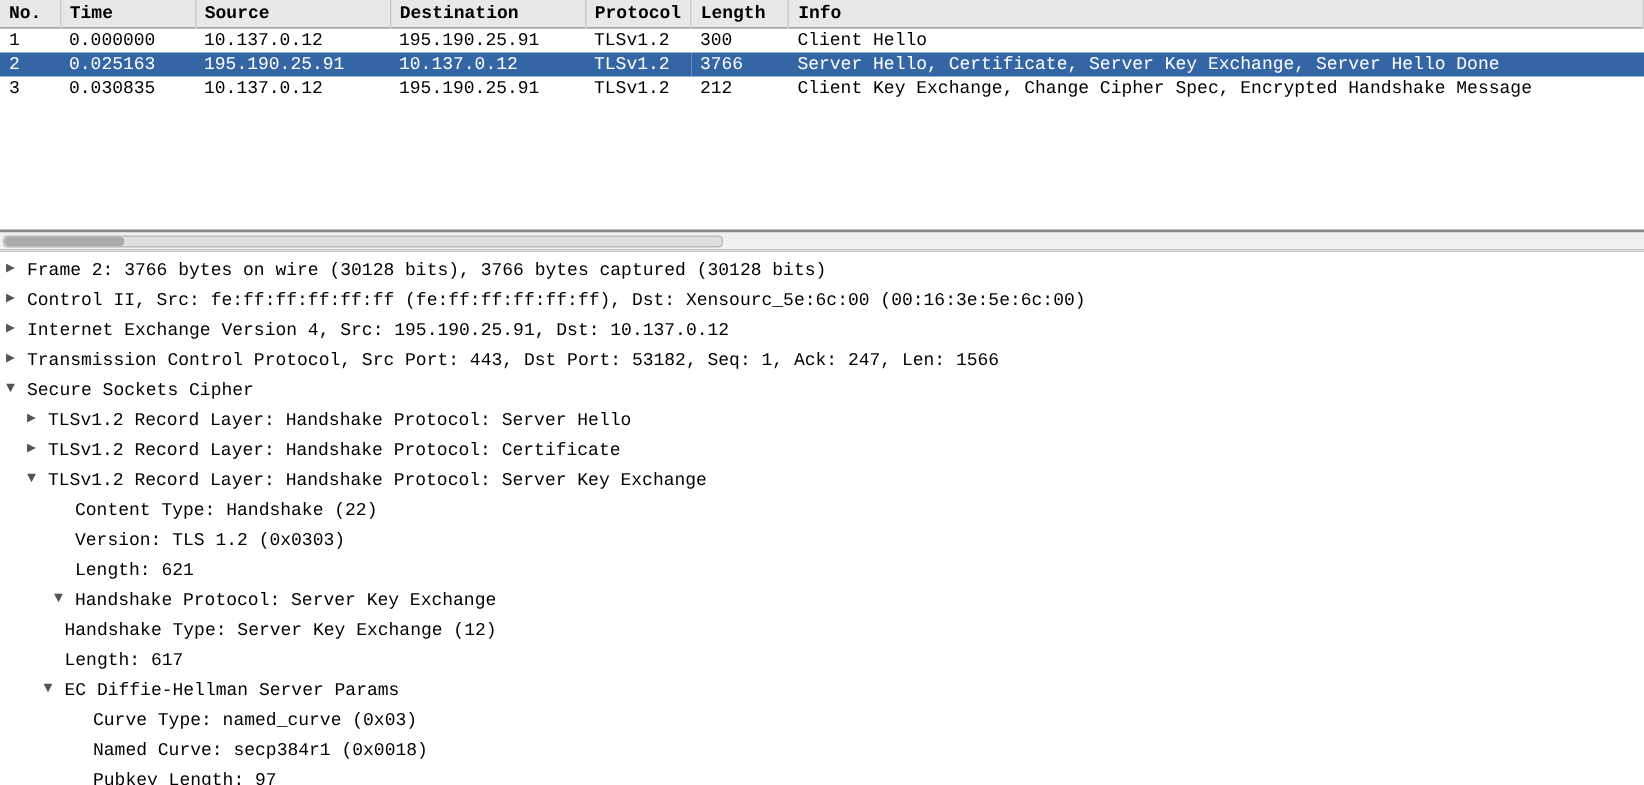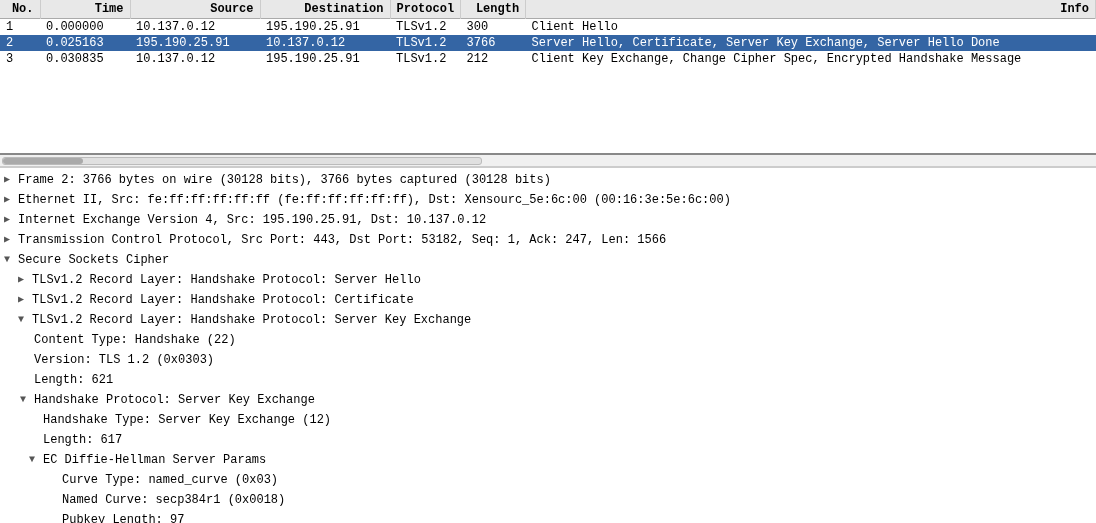--- a/index.html
+++ b/index.html
@@ -17,21 +17,21 @@
     #packet-list {
       width: 100%;
       border-collapse: collapse;
       background: #ffffff;
     }
     #packet-list thead tr {
       background: #e8e8e8;
       border-bottom: 1px solid #aaa;
     }
     #packet-list thead th {
-      text-align: right;
+      text-align: left;
       padding: 2px 6px;
       font-weight: bold;
       font-size: 12px;
       border-right: 1px solid #ccc;
       white-space: nowrap;
     }
     #packet-list tbody tr {
       cursor: pointer;
     }
     #packet-list tbody tr.selected {
@@ -98,21 +98,21 @@
       color: #555;
       font-size: 10px;
       margin-top: 1px;
     }
     .detail-item .text {
       flex: 1;
     }
     
     .indent-0 { padding-left: 4px; }
     .indent-1 { padding-left: 18px; }
-    .indent-2 { padding-left: 20px; }
+    .indent-2 { padding-left: 36px; }
     .indent-3 { padding-left: 29px; }
     .indent-4 { padding-left: 48px; }
   </style>
 </head>
 <body>
 
 <div class="packet-list-wrapper">
   <table id="packet-list">
     <thead>
       <tr>
@@ -164,21 +164,21 @@
 </div>
 
 <div id="detail-panel">
   <div id="detail-items">
   <div class="detail-item indent-0">
         <span class="expander">▶</span>
         <span class="text">Frame 2: 3766 bytes on wire (30128 bits), 3766 bytes captured (30128 bits)</span>
       </div>
       <div class="detail-item indent-0">
         <span class="expander">▶</span>
-        <span class="text">Ethernet II, Src: fe:ff:ff:ff:ff:ff (fe:ff:ff:ff:ff:ff), Dst: Xensourc_5e:6c:00 (00:16:3e:5e:6c:00)</span>
+        <span class="text">Control II, Src: fe:ff:ff:ff:ff:ff (fe:ff:ff:ff:ff:ff), Dst: Xensourc_5e:6c:00 (00:16:3e:5e:6c:00)</span>
       </div>
       <div class="detail-item indent-0">
         <span class="expander">▶</span>
         <span class="text">Internet Exchange Version 4, Src: 195.190.25.91, Dst: 10.137.0.12</span>
       </div>
       <div class="detail-item indent-0">
         <span class="expander">▶</span>
         <span class="text">Transmission Control Protocol, Src Port: 443, Dst Port: 53182, Seq: 1, Ack: 247, Len: 1566</span>
       </div>
       <div class="detail-item indent-0">

